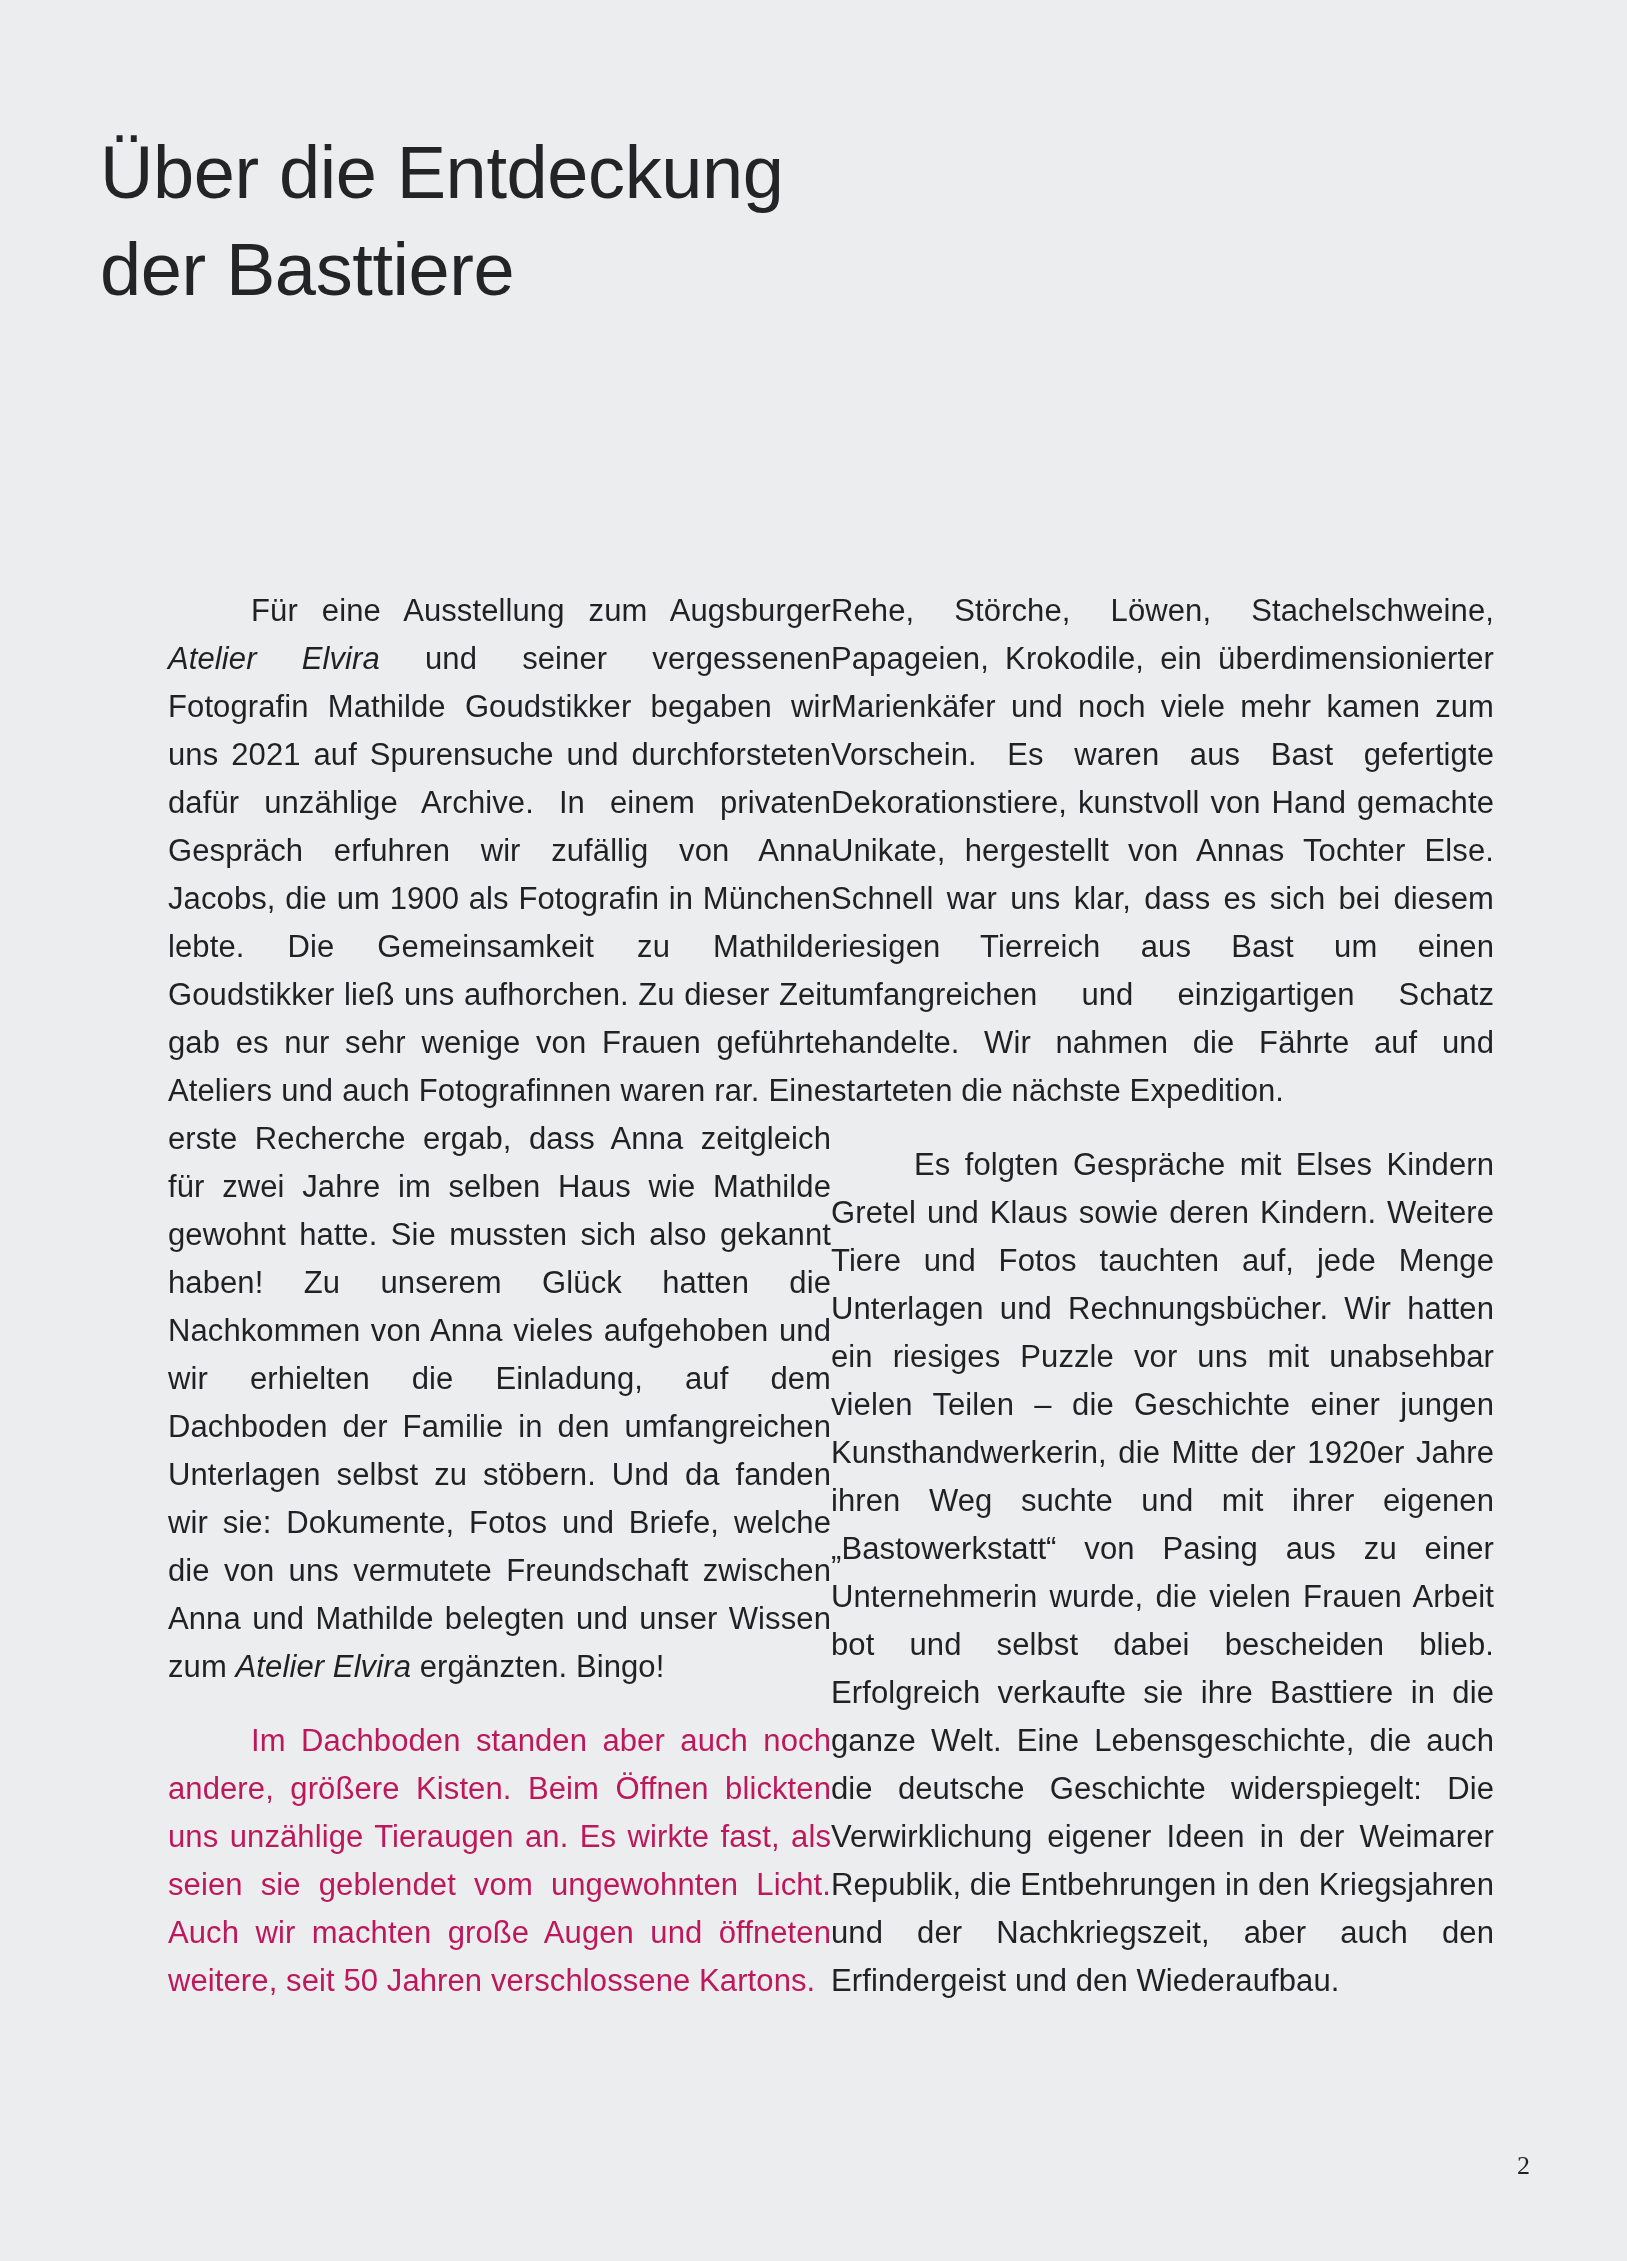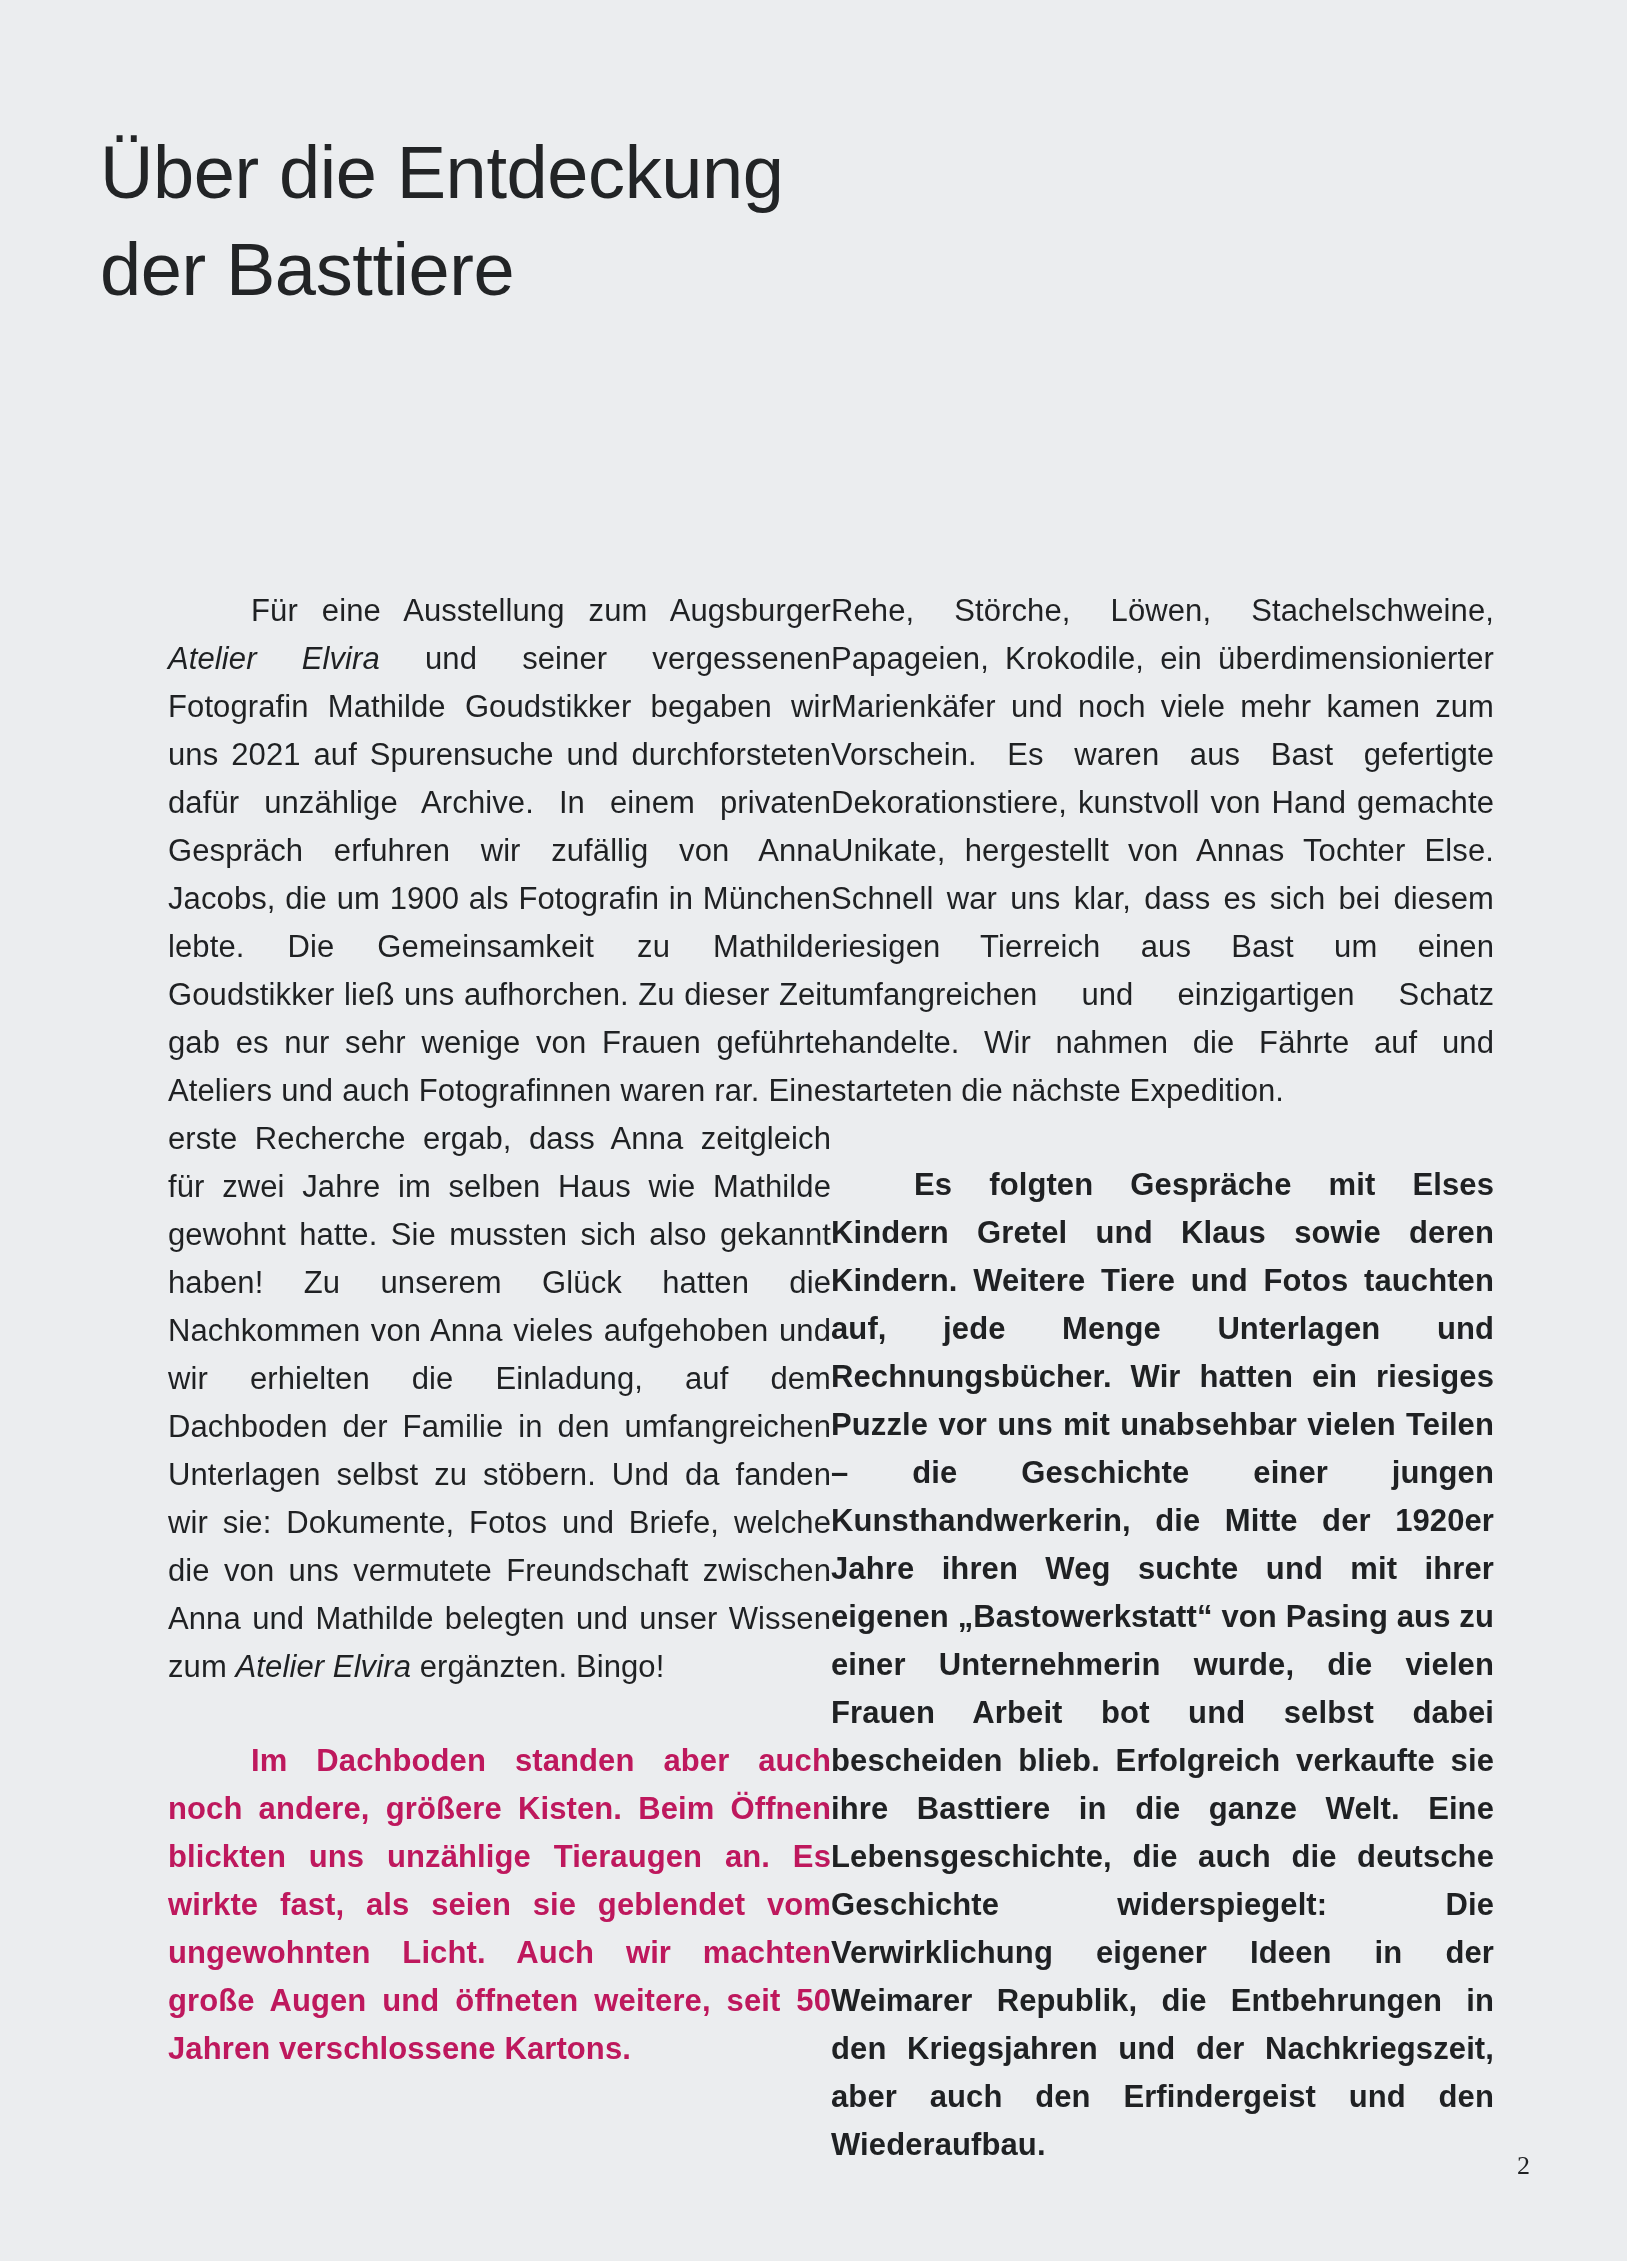--- a/index.html
+++ b/index.html
@@ -61,22 +61,21 @@
     text-justify: inter-word;
     hyphens: manual;
     letter-spacing: 0.1px;
   }
 
   .column p.indent {
     text-indent: 83px;
   }
 
   .column p + p {
-    margin-top: 46px;
-    font-weight: bold;
+    margin-top: 26px;
   }
 
   
 
   em, .ital {
     font-style: italic;
   }
 
   
   .page-number {

